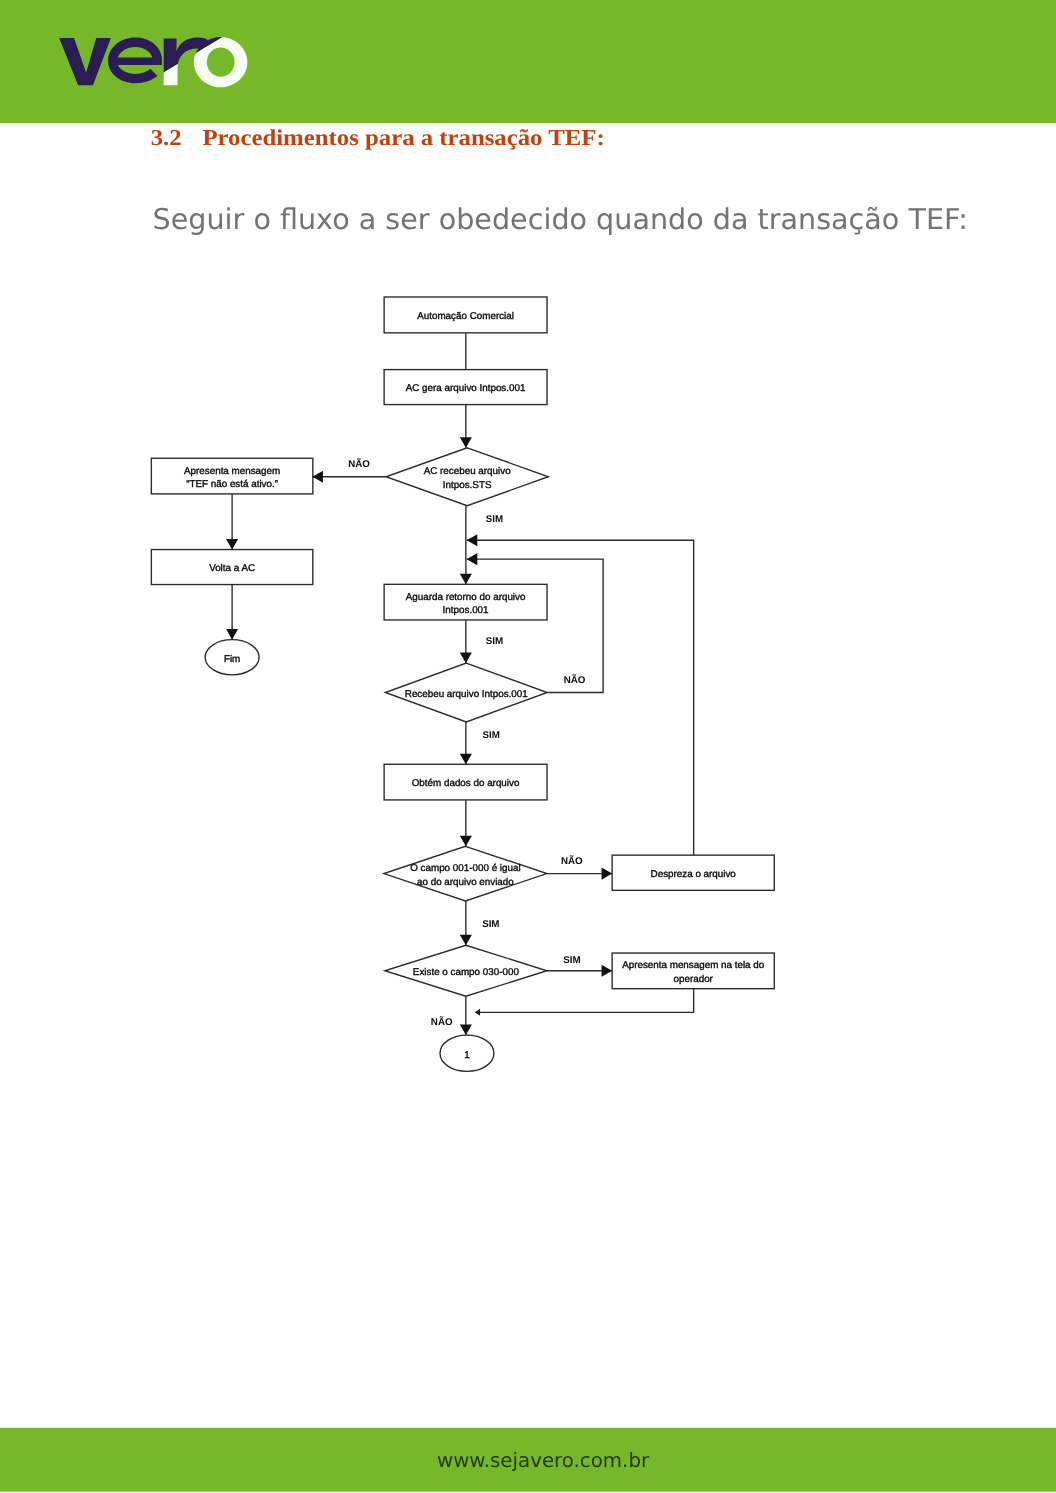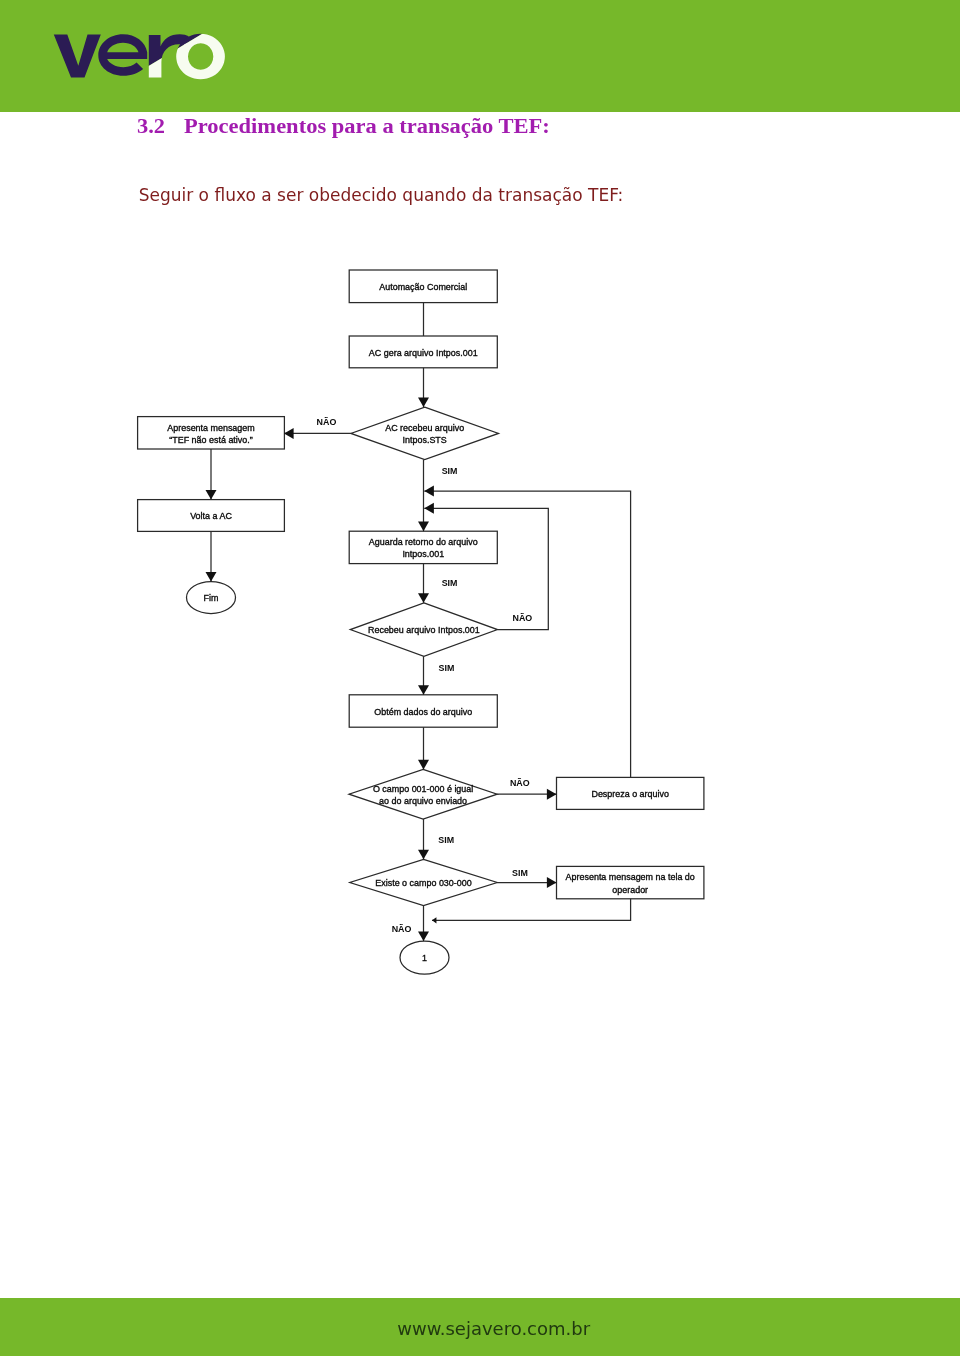--- a/index.html
+++ b/index.html
@@ -4,24 +4,24 @@
 <title>Procedimentos</title>
 <style>
   html,body{margin:0;padding:0;}
   body{width:960px;height:1357px;background:#ffffff;font-family:"Liberation Sans",sans-serif;overflow:hidden;position:relative;}
   .page{position:absolute;left:0;top:0;width:960px;height:1357px;}
   .band{position:absolute;left:0;width:960px;background:#76b82a;}
   #header-band{top:0;height:111.5px;}
   #footer-band{top:1298px;height:57.8px;}
   .logo{position:absolute;left:54px;top:31px;width:175px;height:50px;overflow:visible;}
   .footer-url{position:absolute;left:13.7px;top:1318px;width:960px;text-align:center;color:#213a10;font-family:"DejaVu Sans",sans-serif;font-size:18px;letter-spacing:0px;}
-  .h2{position:absolute;left:137.3px;top:115px;color:#a21caf;font-family:"Liberation Serif",serif;font-weight:bold;font-size:20.7px;white-space:nowrap;}
+  .h2{position:absolute;left:137.3px;top:115px;color:#c2410c;font-family:"Liberation Serif",serif;font-weight:bold;font-size:20.7px;white-space:nowrap;}
   .h2 .ttl{display:inline-block;transform:scaleX(1.0885);transform-origin:left center;}
   .h2 .num{display:inline-block;width:46.3px;transform:scaleX(1.085);transform-origin:left top;}
-  .body-text{position:absolute;left:138.7px;top:185px;color:#7f1d1d;font-family:"DejaVu Sans",sans-serif;font-size:17px;white-space:nowrap;}
+  .body-text{position:absolute;left:138.7px;top:185px;color:#737373;font-family:"DejaVu Sans",sans-serif;font-size:26px;white-space:nowrap;}
   #flow{position:absolute;left:0;top:0;}
 </style>
 </head>
 <body>
 
 <div class="page">
   <div class="band" id="header-band"></div>
   <svg class="logo" viewBox="0 0 175 50" aria-label="vero">
     <defs>
       <clipPath id="cutUpperLeft">

